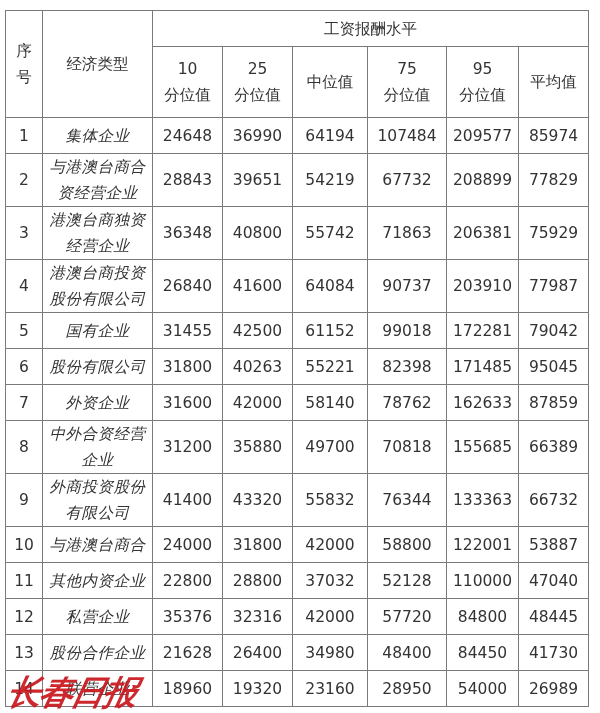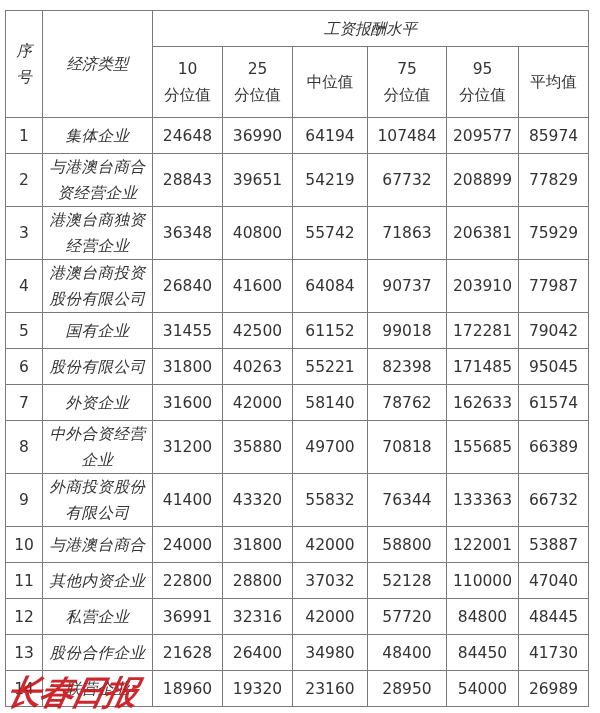--- a/index.html
+++ b/index.html
@@ -3,21 +3,21 @@
   <meta charset="utf-8">
   <style>
     html, body { margin: 0; padding: 0; background: #ffffff; }
     body { width: 600px; height: 713px; position: relative; overflow: hidden;
            font-family: "DejaVu Sans", "Liberation Sans", sans-serif; color: #2b2b2b; }
     table.wage { position: absolute; left: 5px; top: 10px; border-collapse: collapse;
                  table-layout: fixed; width: 583px; }
     table.wage td, table.wage th { border: 1.5px solid #7a7a7a; text-align: center;
                  vertical-align: middle; padding: 0; font-size: 15.5px; font-weight: normal;
                  line-height: 26px; color: #333; }
-    th.bold { font-weight: bold; font-size: 16px; color: #222; font-style: italic; }
+    th.bold { font-weight: bold; font-size: 16px; color: #222; }
     th.title { text-align: left; padding-left: 150px; height: 35px; }
     th.sub { height: 70px; line-height: 30px; }
     td.idx { font-size: 15px; }
     td.name { letter-spacing: 0.5px; font-style: italic; }
     tr.r1 td { height: 35px; }
     tr.r2 td { height: 52px; }
     .watermark { position: absolute; left: 8px; top: 675px; font-family: "DejaVu Serif", serif;
                  font-size: 34px; font-weight: bold; font-style: italic; color: #c8161d;
                  letter-spacing: -2px; opacity: 0.92; transform: skewX(-12deg); line-height: 34px; }
   </style>
@@ -144,21 +144,21 @@
       <tr class="r1">
         <td class="idx">7</td>
         <td class="name">
           <div>外资企业</div>
         </td>
         <td>31600</td>
         <td>42000</td>
         <td>58140</td>
         <td>78762</td>
         <td>162633</td>
-        <td>61574</td>
+        <td>87859</td>
       </tr>
       <tr class="r2">
         <td class="idx">8</td>
         <td class="name">
           <div>中外合资经营</div>
           <div>企业</div>
         </td>
         <td>31200</td>
         <td>35880</td>
         <td>49700</td>
@@ -201,21 +201,21 @@
         <td>37032</td>
         <td>52128</td>
         <td>110000</td>
         <td>47040</td>
       </tr>
       <tr class="r1">
         <td class="idx">12</td>
         <td class="name">
           <div>私营企业</div>
         </td>
-        <td>36991</td>
+        <td>35376</td>
         <td>32316</td>
         <td>42000</td>
         <td>57720</td>
         <td>84800</td>
         <td>48445</td>
       </tr>
       <tr class="r1">
         <td class="idx">13</td>
         <td class="name">
           <div>股份合作企业</div>

